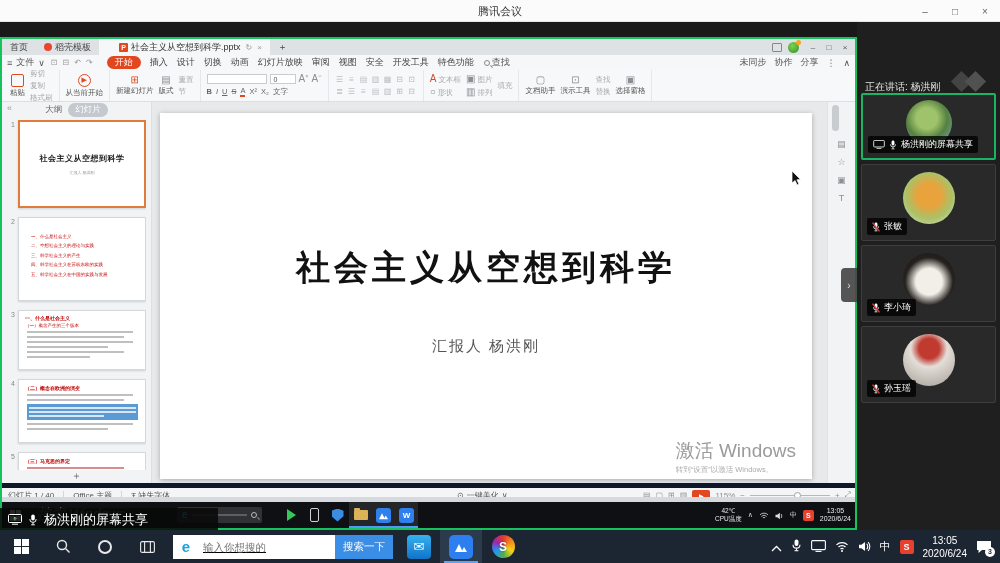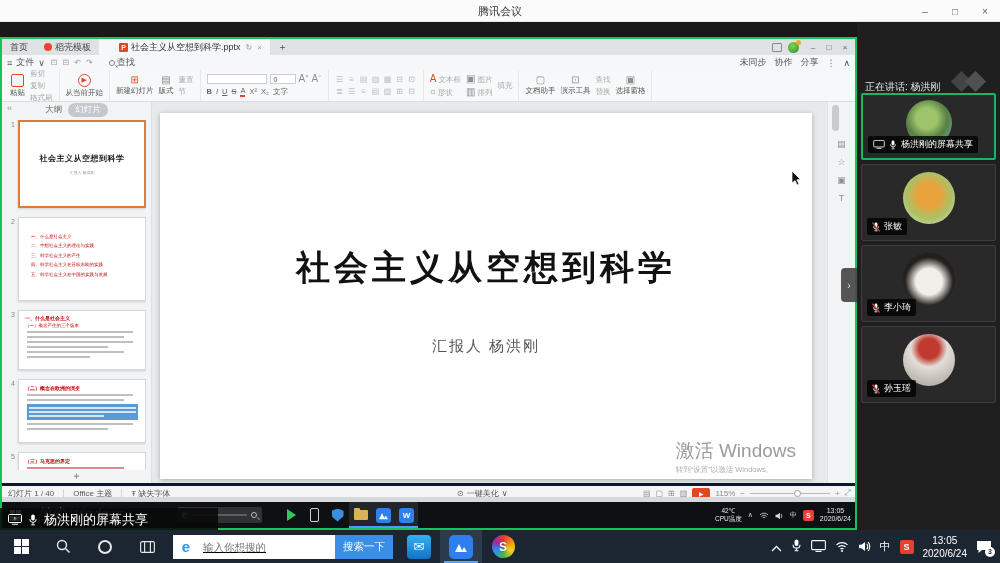--- a/index.html
+++ b/index.html
@@ -94,21 +94,21 @@
   .slide-title{margin-top:132px;text-align:center;font-size:34px;font-weight:800;color:#111;letter-spacing:4px;}
   .slide-sub{margin-top:46px;text-align:center;font-size:15px;color:#555;letter-spacing:2px;}
   .watermark{position:absolute;right:16px;bottom:4px;color:#9b9b9b;}
   .wm1{font-size:19px;} .wm2{font-size:7.5px;margin-top:1px;color:#ababab;}
 
   .wps-side{width:28px;background:#f2f3f4;border-left:1px solid #e0e3e5;display:flex;flex-direction:column;align-items:center;padding-top:3px;gap:9px;}
   .sthumb{width:7px;height:26px;border-radius:4px;background:#c8cccf;align-self:flex-start;margin-left:4px;}
   .side-ic{color:#8b9094;font-size:9px;line-height:9px;}
 
   
-  .wps-status{height:14px;background:#f4f5f6;border-top:3px solid #0f172a;position:relative;font-size:8px;color:#555;}
+  .wps-status{height:14px;background:#f4f5f6;border-top:5px solid #0f172a;position:relative;font-size:8px;color:#555;}
   .st-left{position:absolute;left:6px;top:0;height:14px;display:flex;align-items:center;gap:9px;}
   .st-sep{width:1px;height:8px;background:#d4d7d9;}
   .beautify{position:absolute;left:455px;top:0;height:14px;display:flex;align-items:center;gap:3px;}
   .st-right{position:absolute;right:4px;top:0;height:14px;display:flex;align-items:center;gap:5px;color:#8a8f93;}
   .vico{font-size:8px;}
   .playbtn{width:18px;height:11px;background:#e2481f;border-radius:2px;color:#fff;font-size:6px;display:flex;align-items:center;justify-content:center;}
   .zslider{width:80px;height:1px;background:#b5b9bc;position:relative;}
   .zslider i{position:absolute;left:44px;top:-3px;width:7px;height:7px;border-radius:50%;background:#fff;border:1px solid #9aa0a4;}
 
   .wps-gap{position:absolute;left:0;right:0;top:458px;height:5px;background:#d6dade;}
@@ -233,20 +233,33 @@
           <div class="m-left">
             <span>≡</span>
             <span>文件</span>
             <span>∨</span>
           </div>
           <div class="qicons">
             <span>⊡</span>
             <span>⊟</span>
             <span>↶</span>
             <span>↷</span>
+          </div>
+          <div class="menus">
+            <span class="mi mi-active">开始</span>
+            <span class="mi">插入</span>
+            <span class="mi">设计</span>
+            <span class="mi">切换</span>
+            <span class="mi">动画</span>
+            <span class="mi">幻灯片放映</span>
+            <span class="mi">审阅</span>
+            <span class="mi">视图</span>
+            <span class="mi">安全</span>
+            <span class="mi">开发工具</span>
+            <span class="mi">特色功能</span>
           </div>
           <div class="find-box">
             <span class="lens"></span>
             <span>查找</span>
           </div>
           <div class="menu-right">
             <span><span>未同步</span></span>
             <span>协作</span>
             <span>分享</span>
             <span>⋮</span>

